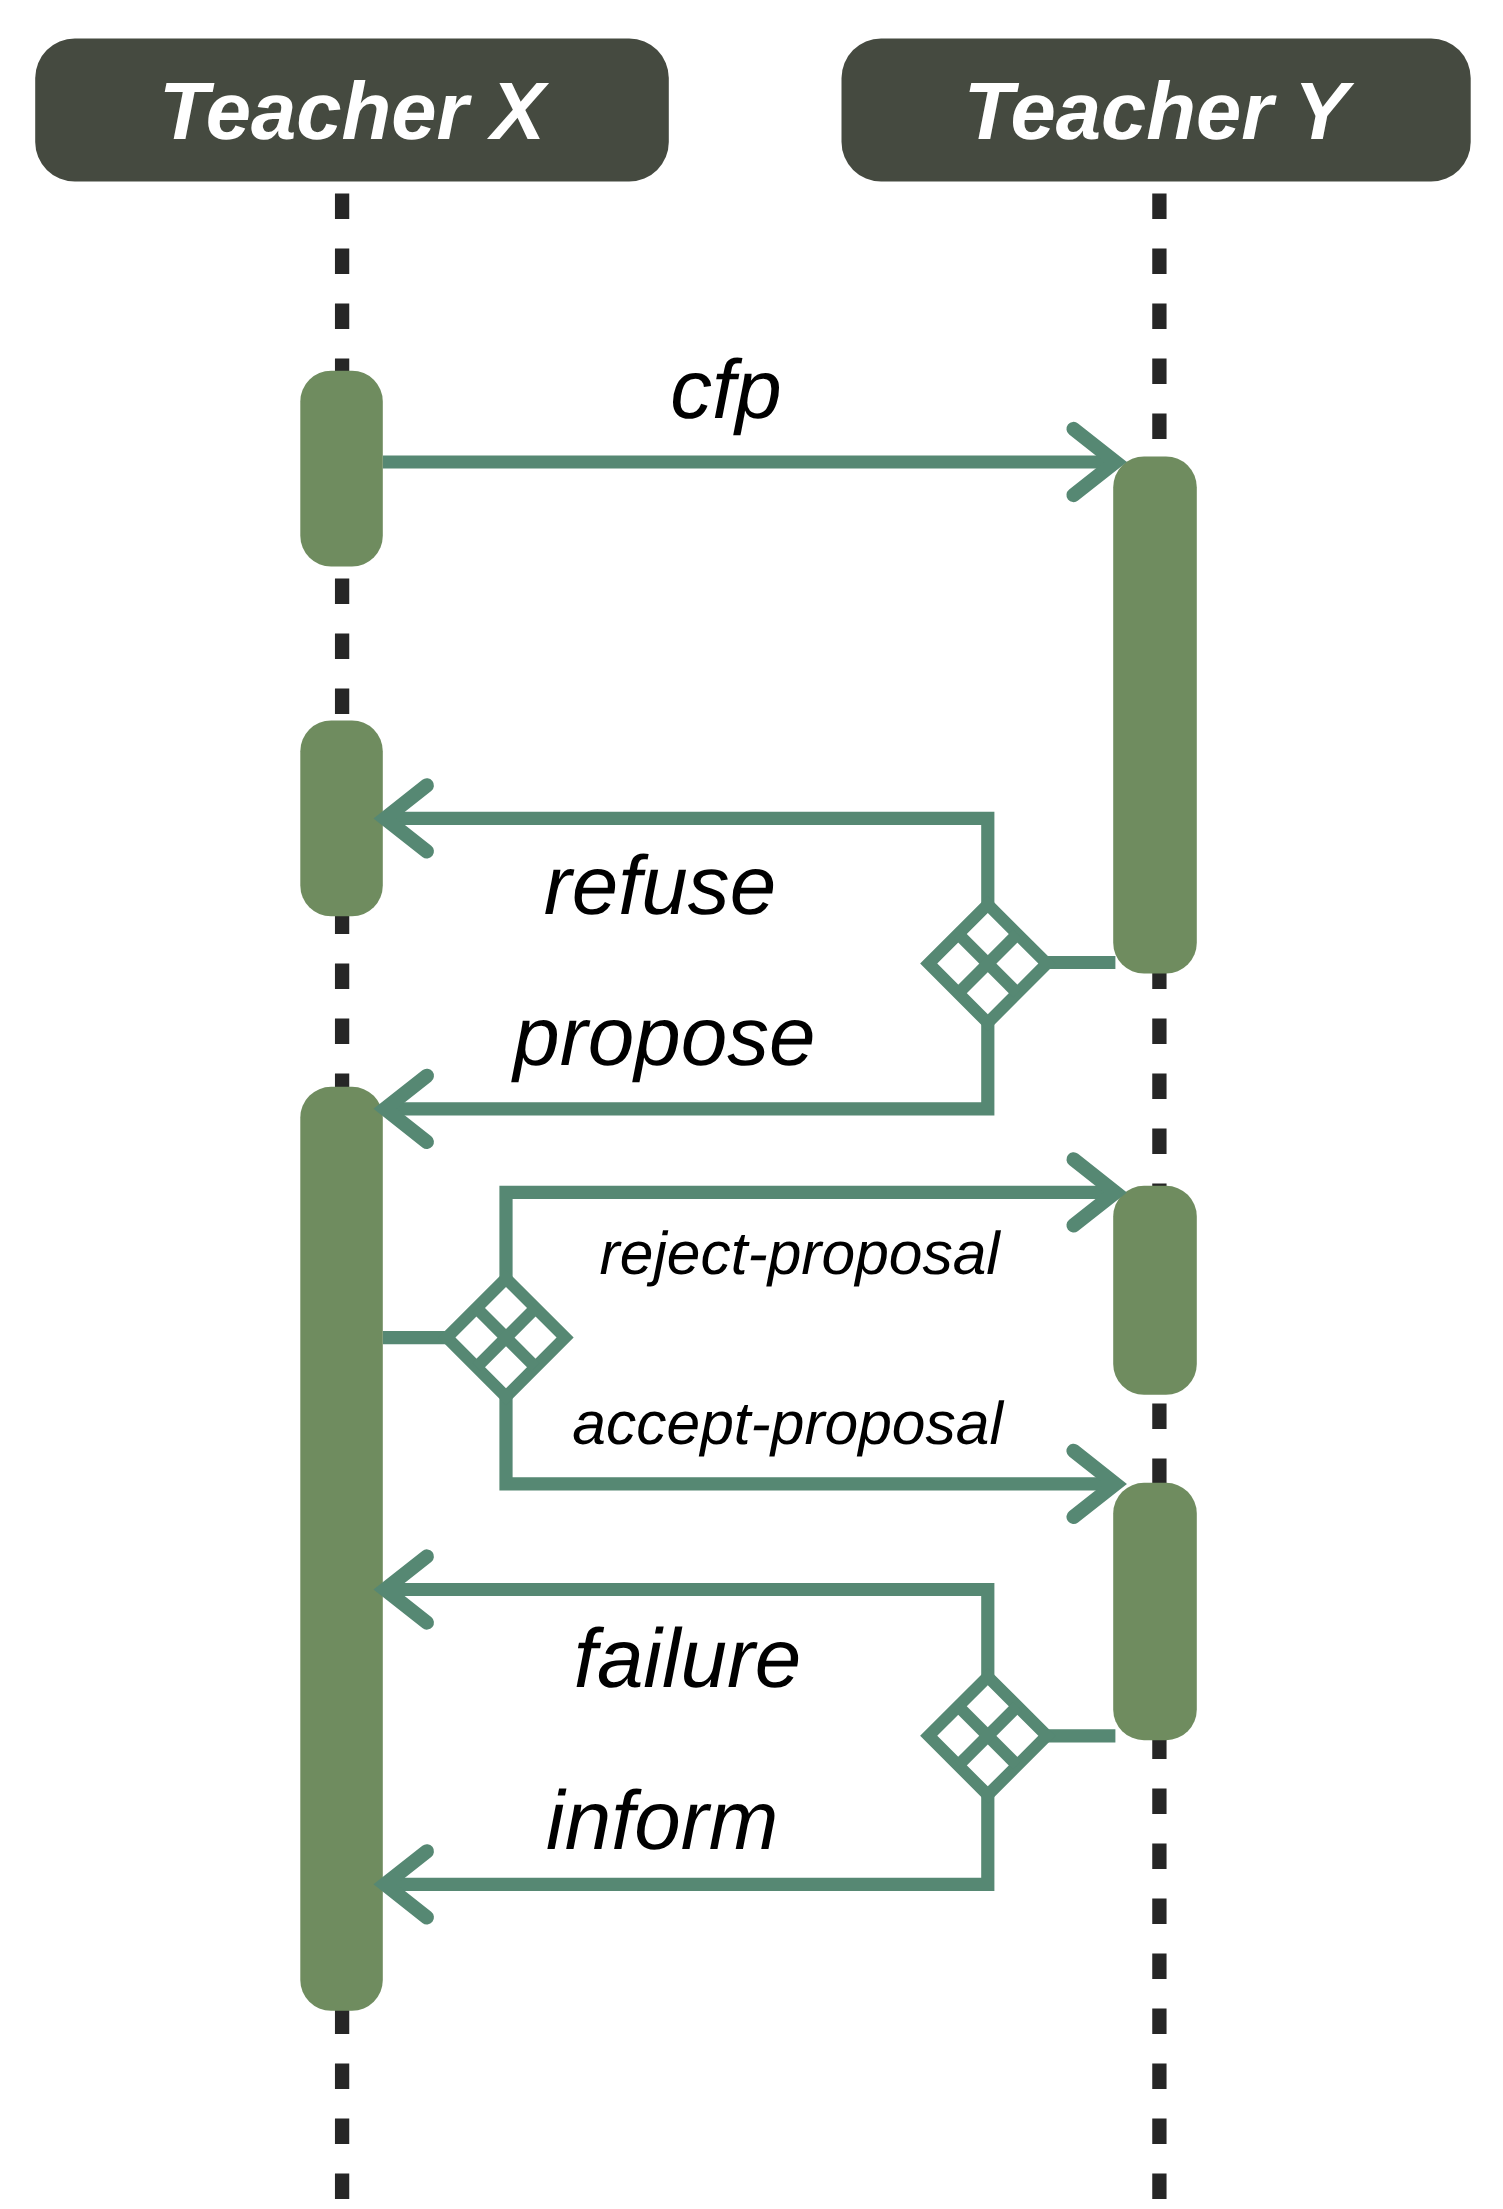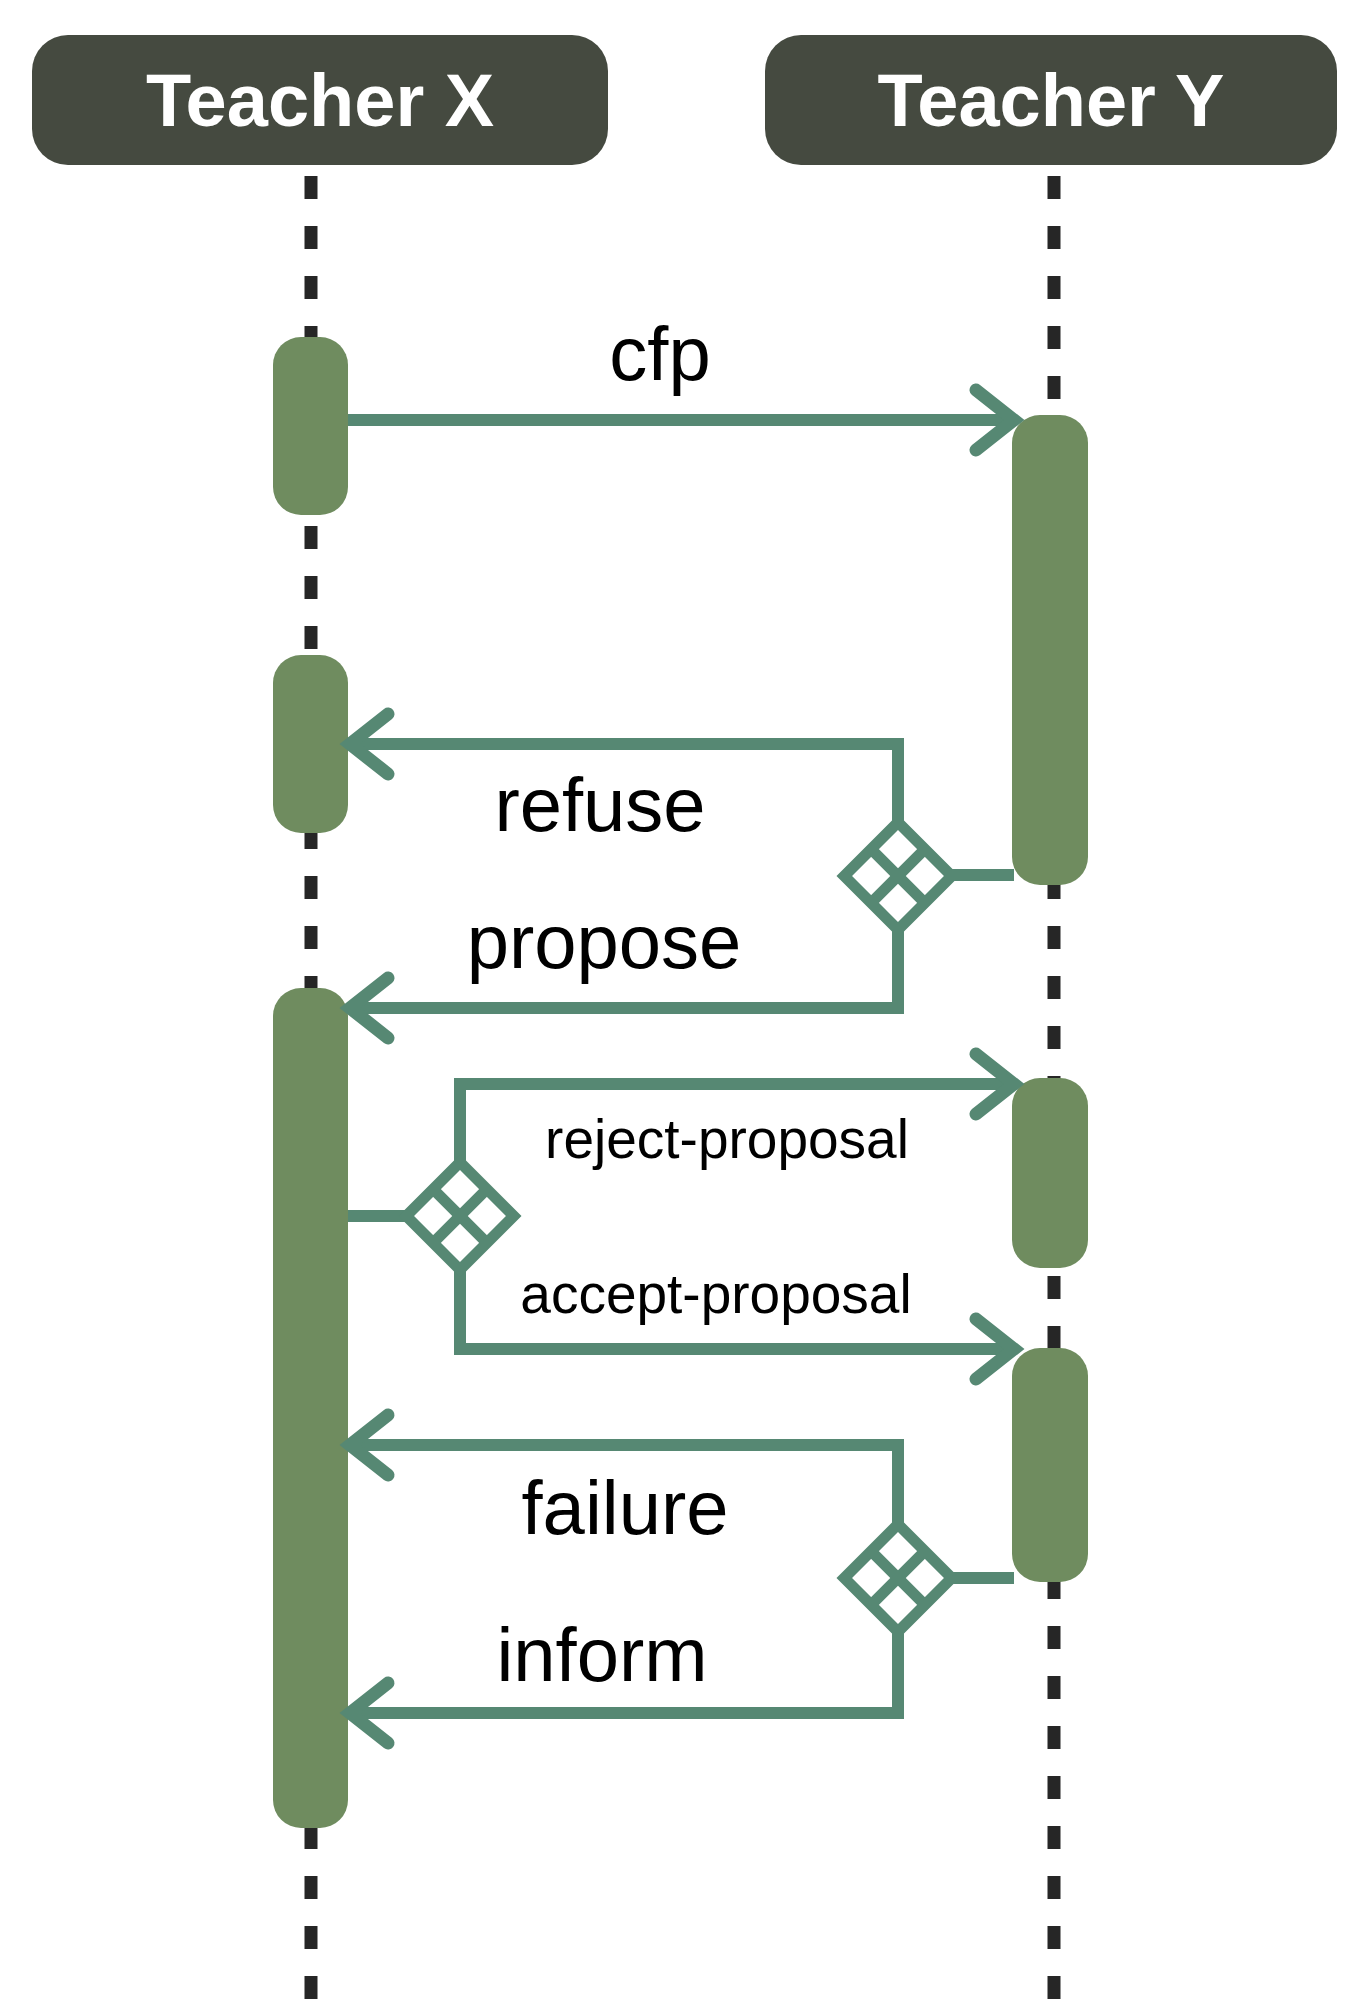--- a/index.html
+++ b/index.html
@@ -2,20 +2,21 @@
 <html><head>
 <meta charset="utf-8">
 <style>
   html,body{margin:0;padding:0;background:#ffffff;}
   .stage{
     position:relative;
     width:1366px;height:2008px;
     background:#ffffff;
     font-family:"Liberation Sans", sans-serif;
     overflow:hidden;
+    font-style:italic;
   }
   svg{display:block;}
   .hdr-text{
     font-family:"Liberation Sans", sans-serif;
     font-weight:bold;
     font-size:74px;
   }
   .msg-label-big{
     font-family:"Liberation Sans", sans-serif;
     font-size:76px;

